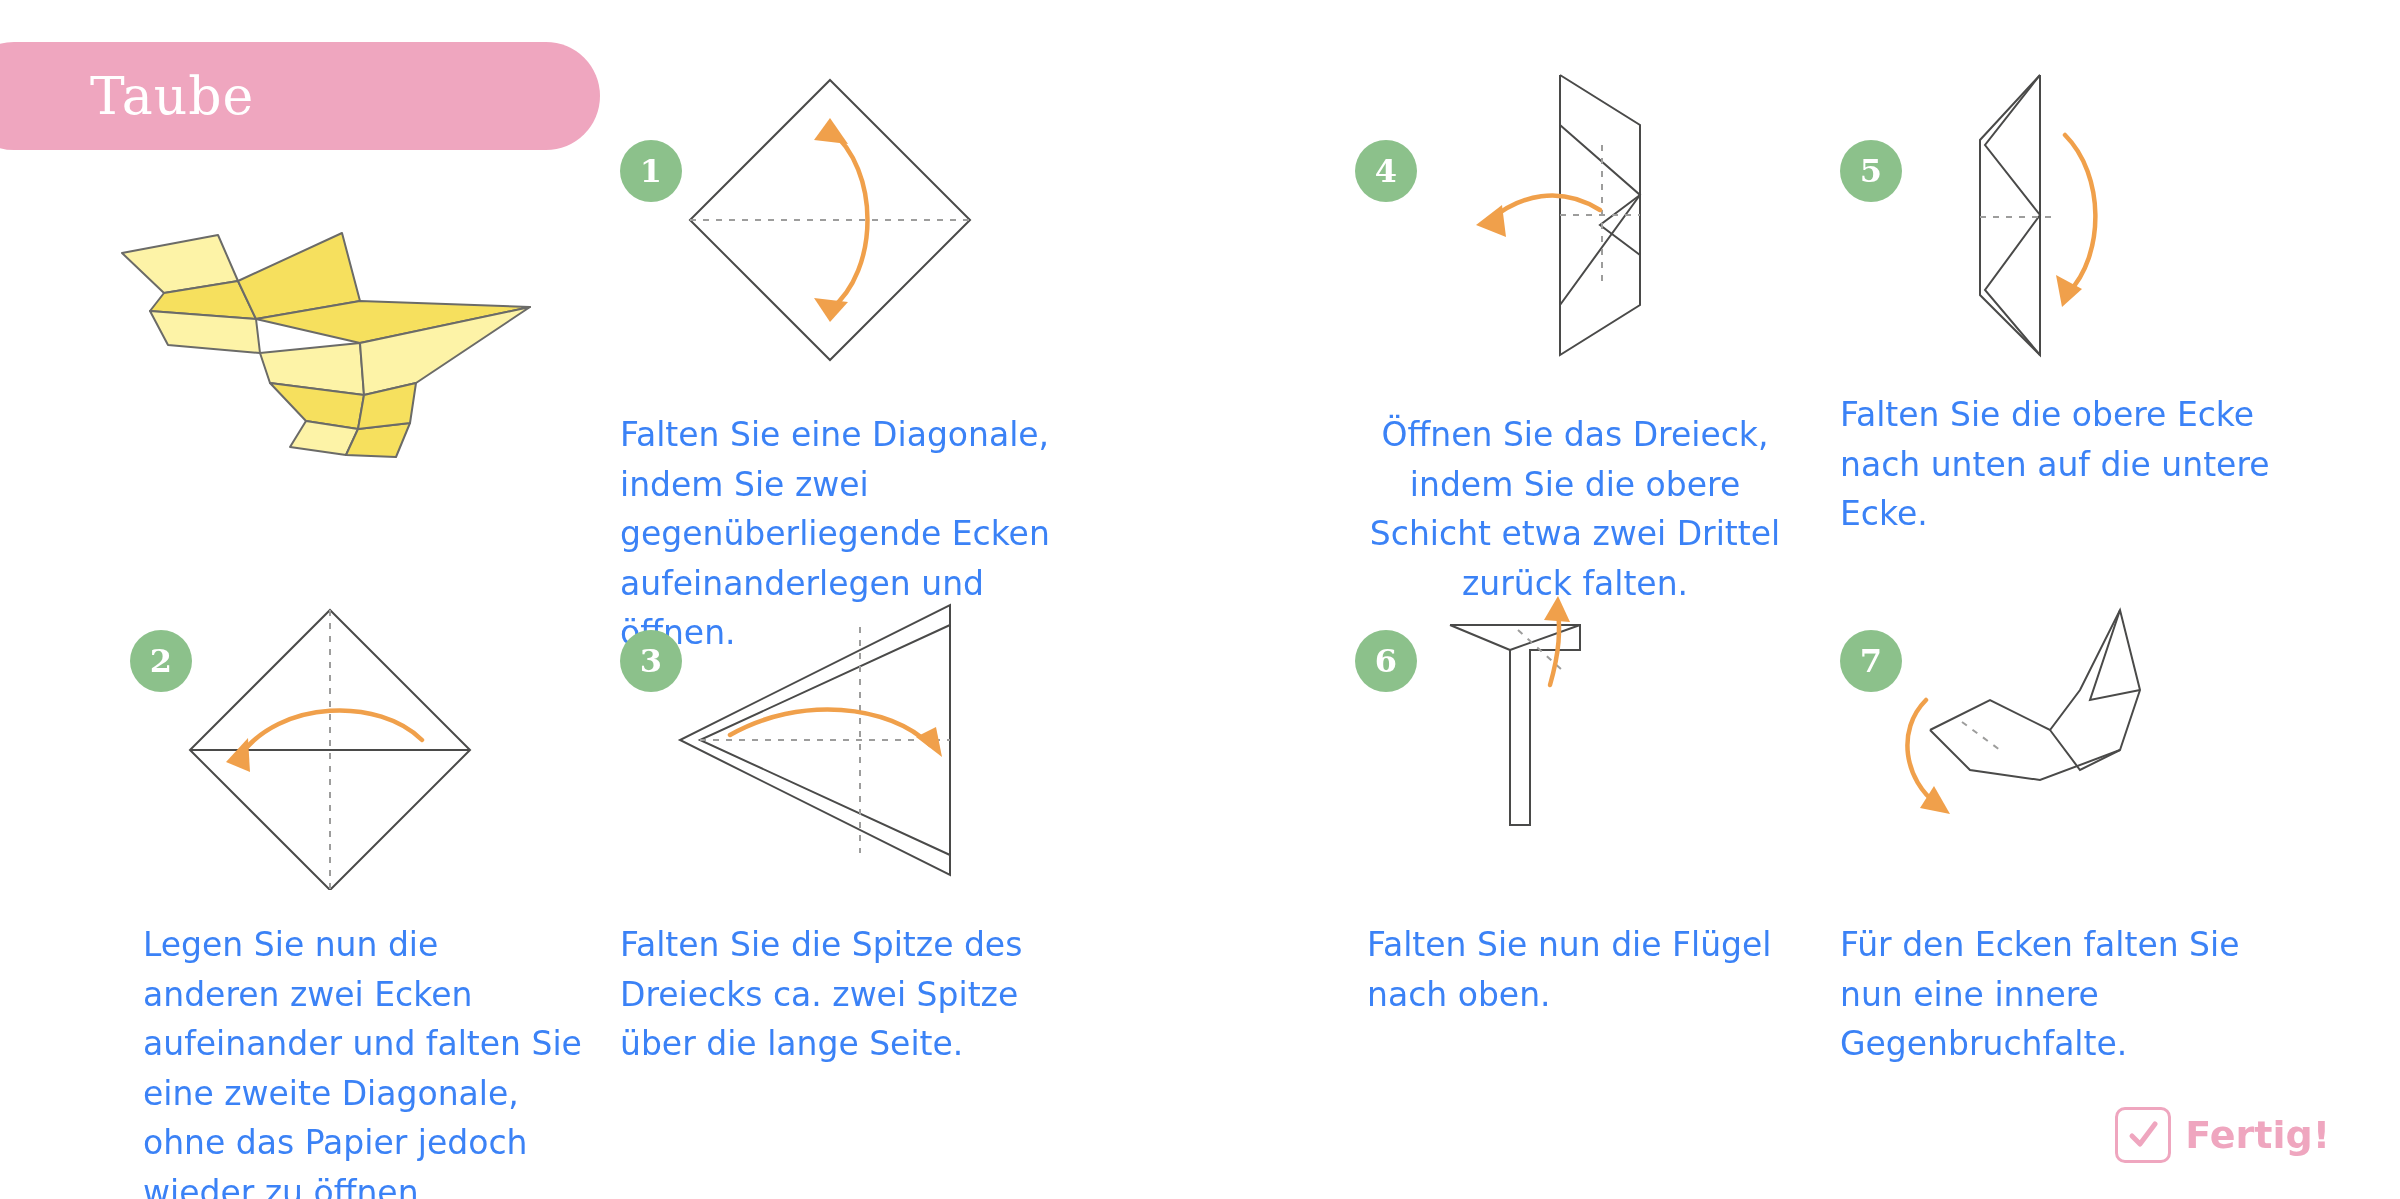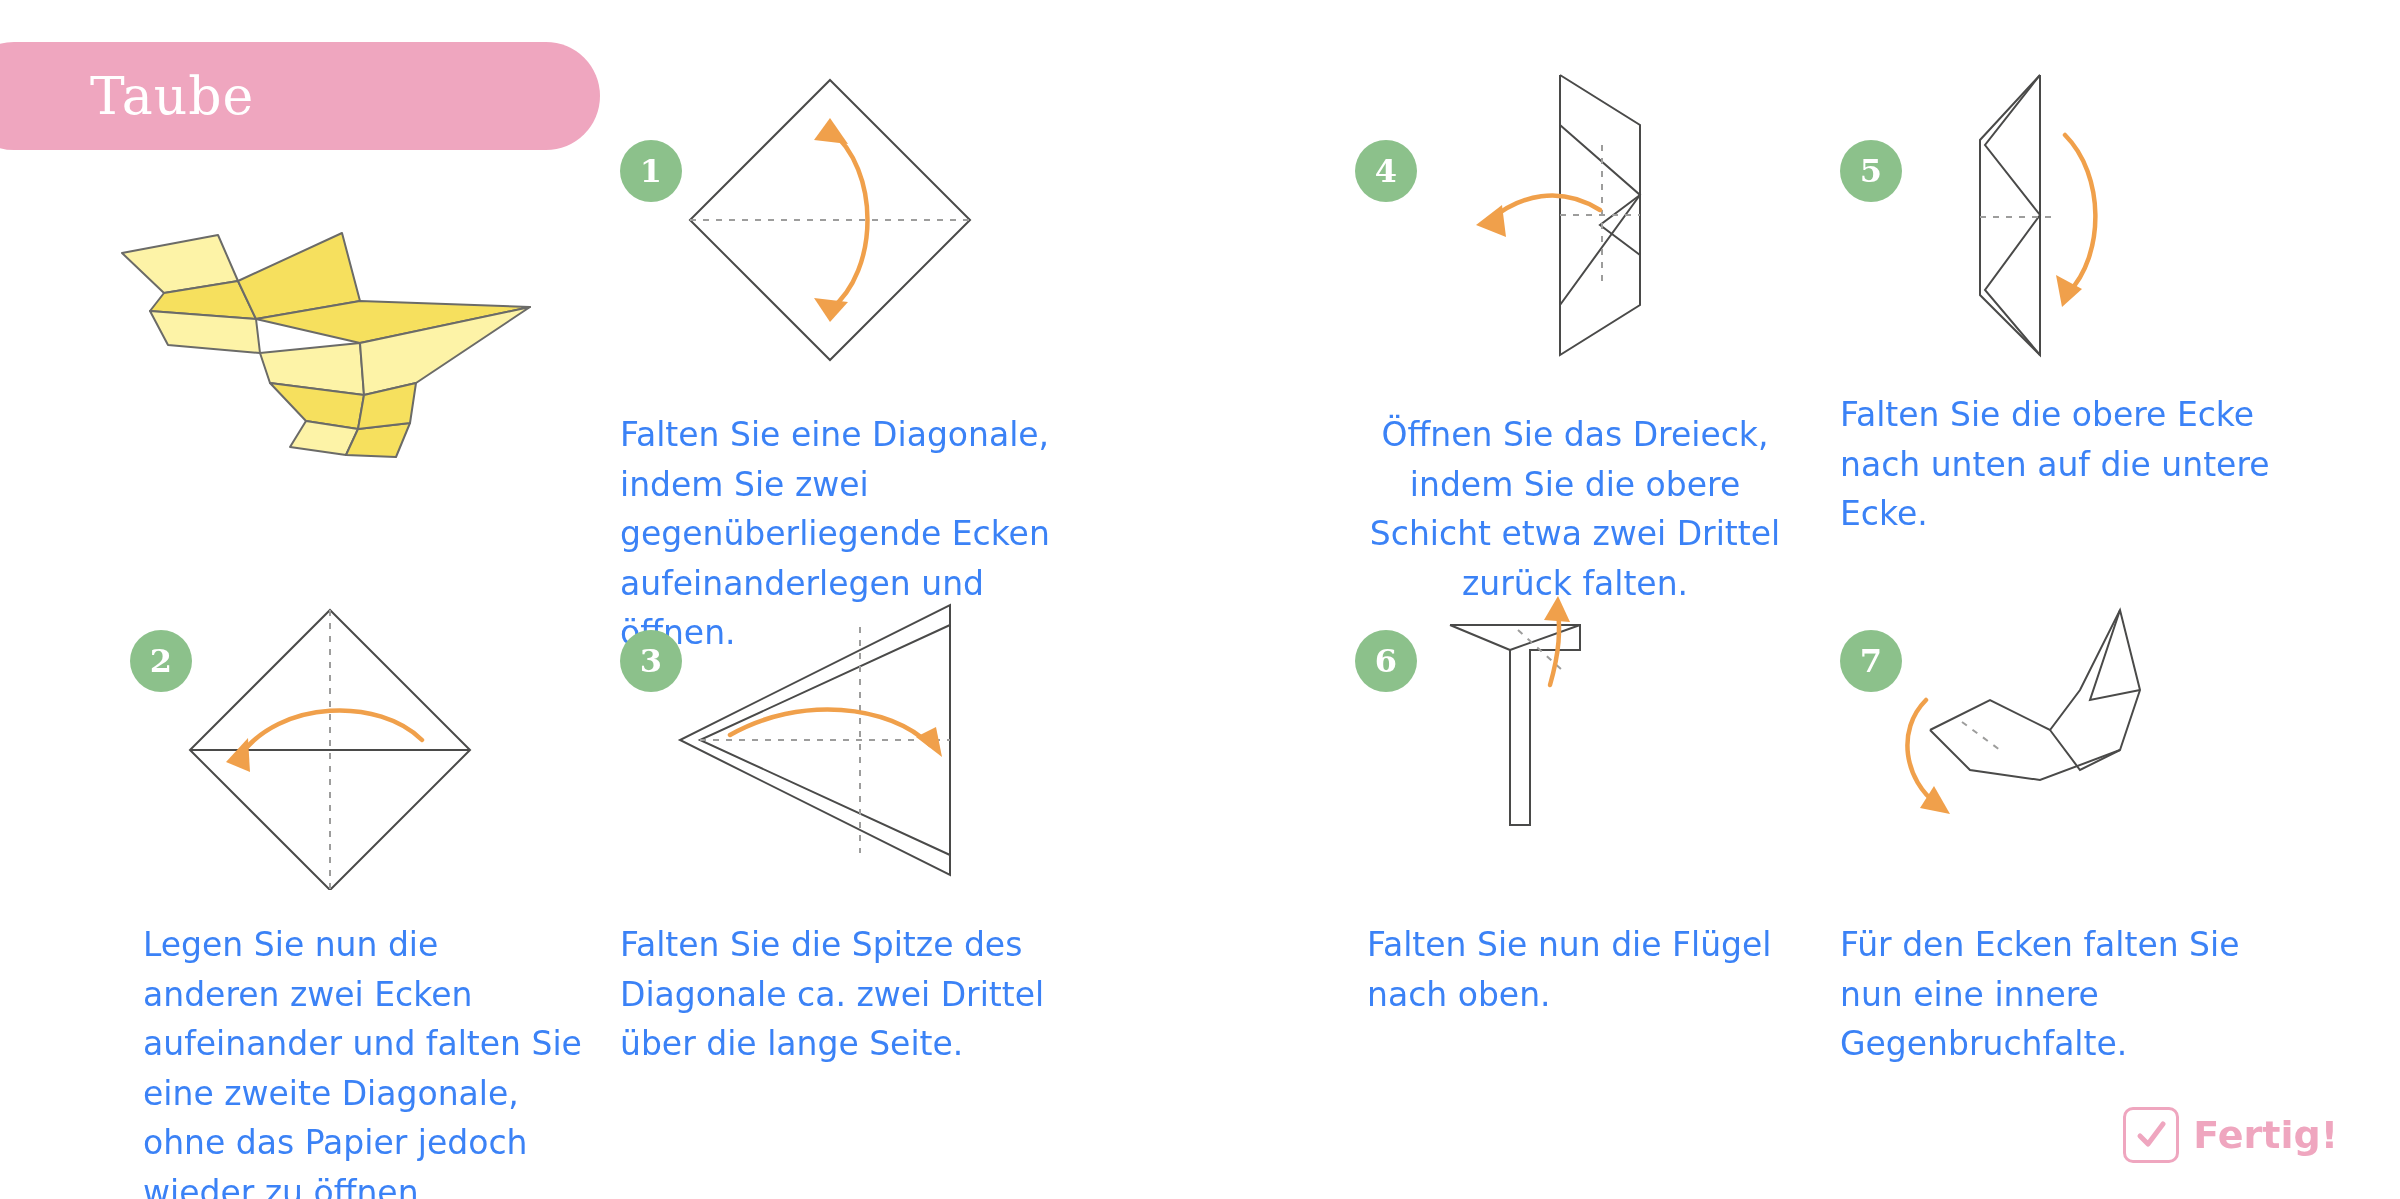--- a/index.html
+++ b/index.html
@@ -71,21 +71,21 @@
     color: #3b82f6;
     width: 440px;
   }
   .diagram {
     position: absolute;
   }
 
   
   .footer-done {
     position: absolute;
-    right: 62px;
+    right: 70px;
     bottom: 36px;
     display: flex;
     align-items: center;
     gap: 14px;
   }
   .done-check {
     width: 56px;
     height: 56px;
     border-radius: 10px;
     border: 3px solid #efa6bf;
@@ -165,21 +165,21 @@
 <div class="diagram" style="left:660px; top:585px;">
   <svg width="320" height="300" viewBox="0 0 320 300">
     <polygon class="fold-line" points="290,20 290,290 20,155"></polygon>
     <polyline class="fold-line" points="290,40 40,155 290,270"></polyline>
     <line class="fold-dash" x1="200" y1="42" x2="200" y2="268"></line>
     <line class="fold-dash" x1="40" y1="155" x2="290" y2="155"></line>
     <path class="arrow" d="M70,150 C140,110 230,120 270,160"></path>
     <polygon class="arrow-head" points="282,172 256,152 276,142"></polygon>
   </svg>
 </div>
-<div class="caption" style="position:absolute; left:620px; top:920px;">Falten Sie die Spitze des Diagonale ca. zwei Drittel über die lange Seite.</div>
+<div class="caption" style="position:absolute; left:620px; top:920px;">Falten Sie die Spitze des Dreiecks ca. zwei Spitze über die lange Seite.</div>
 
 <div class="step" style="left:1355px; top:140px;">
   <div class="badge">4</div>
 </div>
 <div class="diagram" style="left:1440px; top:65px;">
   <svg width="300" height="300" viewBox="0 0 300 300">
     <polyline class="fold-line" points="120,10 120,290 200,240 200,60 120,10"></polyline>
     <polyline class="fold-line" points="120,60 200,130 120,240"></polyline>
     <polyline class="fold-line" points="200,130 160,160 200,190"></polyline>
     <line class="fold-dash" x1="120" y1="150" x2="200" y2="150"></line>

